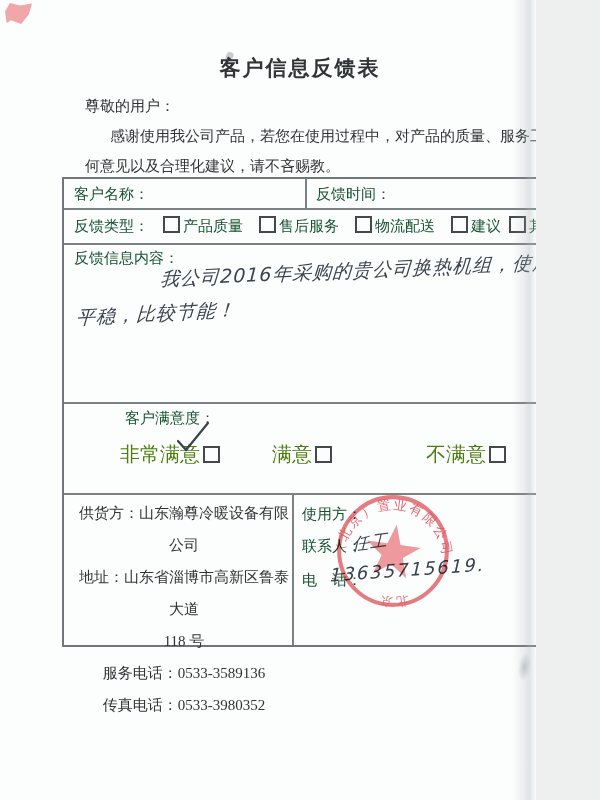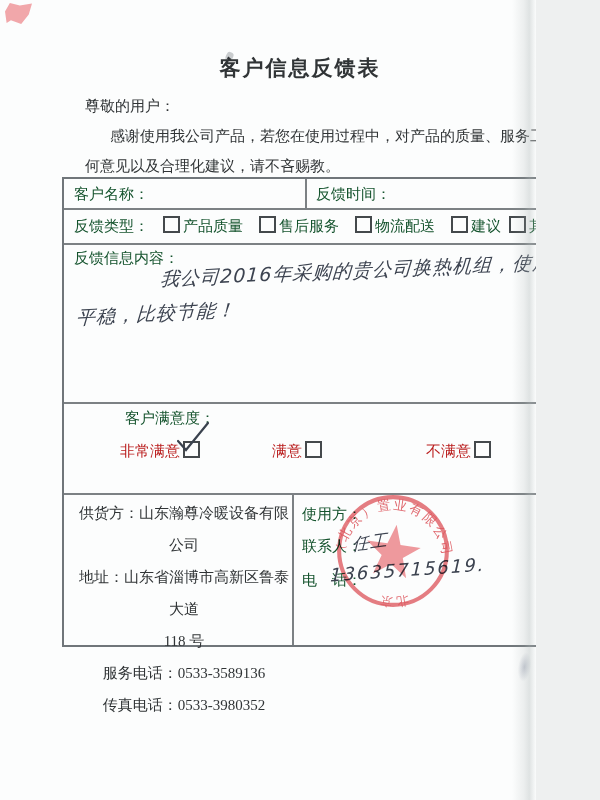--- a/index.html
+++ b/index.html
@@ -8,21 +8,21 @@
   .t{position:absolute;color:#303436;font-size:15px;white-space:nowrap;}
   .title{left:0;top:54px;width:600px;text-align:center;font-size:21px;font-weight:bold;letter-spacing:2px;}
   
   .table{position:absolute;left:62px;top:177px;width:474px;height:466px;border:2px solid #70767a;}
   .hline{position:absolute;left:0;width:100%;border-top:2px solid #7c8184;}
   .vline{position:absolute;top:0;border-left:2px solid #7c8184;}
   .cell-t{position:absolute;color:#14532d;font-size:15px;white-space:nowrap;}
   .cb{display:inline-block;width:13px;height:13px;border:2px solid #44494c;vertical-align:-2px;background:transparent;}
   .titem{margin-right:16px;}
   .titem .cb{margin-right:3px;}
-  .opt{position:absolute;color:#b91c1c;font-size:15px;white-space:nowrap;text-align:right;}
+  .opt{position:absolute;color:#4d7c0f;font-size:20px;white-space:nowrap;text-align:right;}
   .opt .cb{margin-left:3px;}
   
   .hw{position:absolute;font-family:"DejaVu Sans",sans-serif;font-style:italic;color:#3c4350;letter-spacing:1px;white-space:nowrap;}
   .hw1{left:96px;top:76px;font-size:19px;transform:rotate(-2.5deg) skewX(-6deg);}
   .hw2{left:12px;top:122px;font-size:19px;transform:rotate(-3deg) skewX(-6deg);}
   .hw-name{left:288px;top:352px;font-size:17px;transform:rotate(-7deg) skewX(-8deg);}
   .hw-phone{left:266px;top:380px;font-size:18px;transform:rotate(-4deg) skewX(-6deg);letter-spacing:2px;}
   .supplier-lines{position:absolute;left:10px;top:318px;width:220px;line-height:32px;font-size:15px;color:#303436;text-align:center;}
   .closing{left:85px;top:655px;}
   

